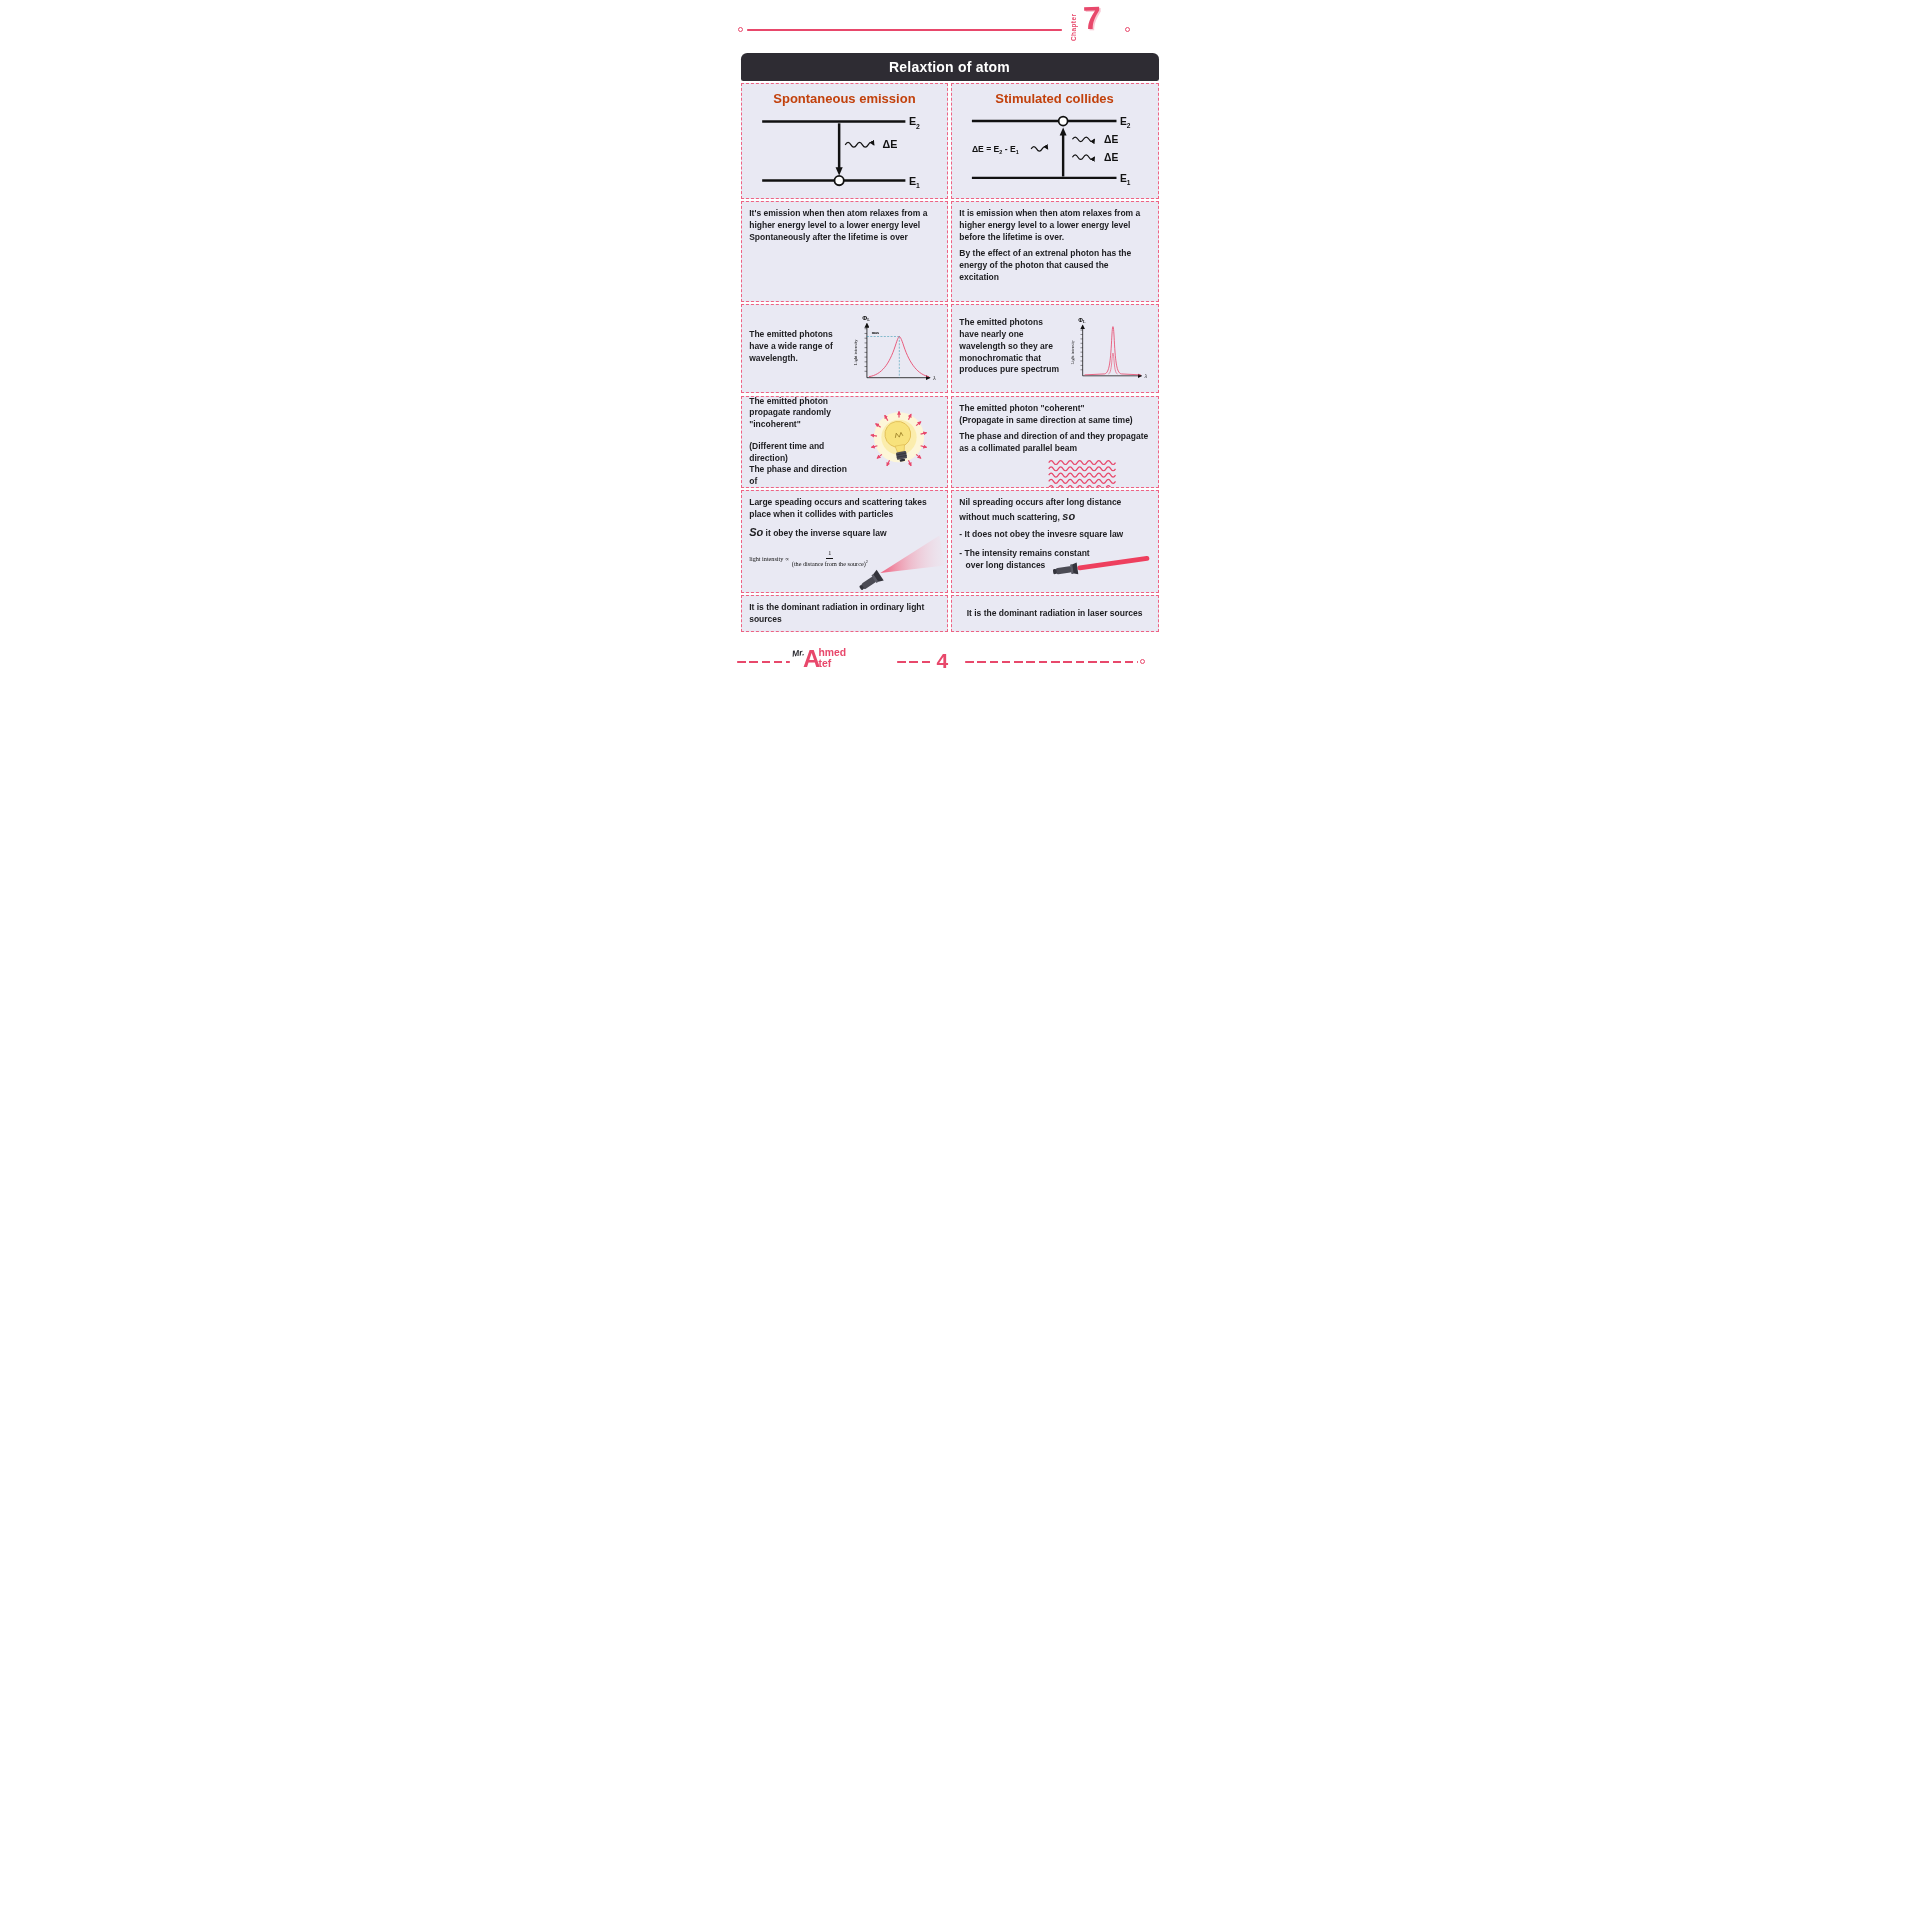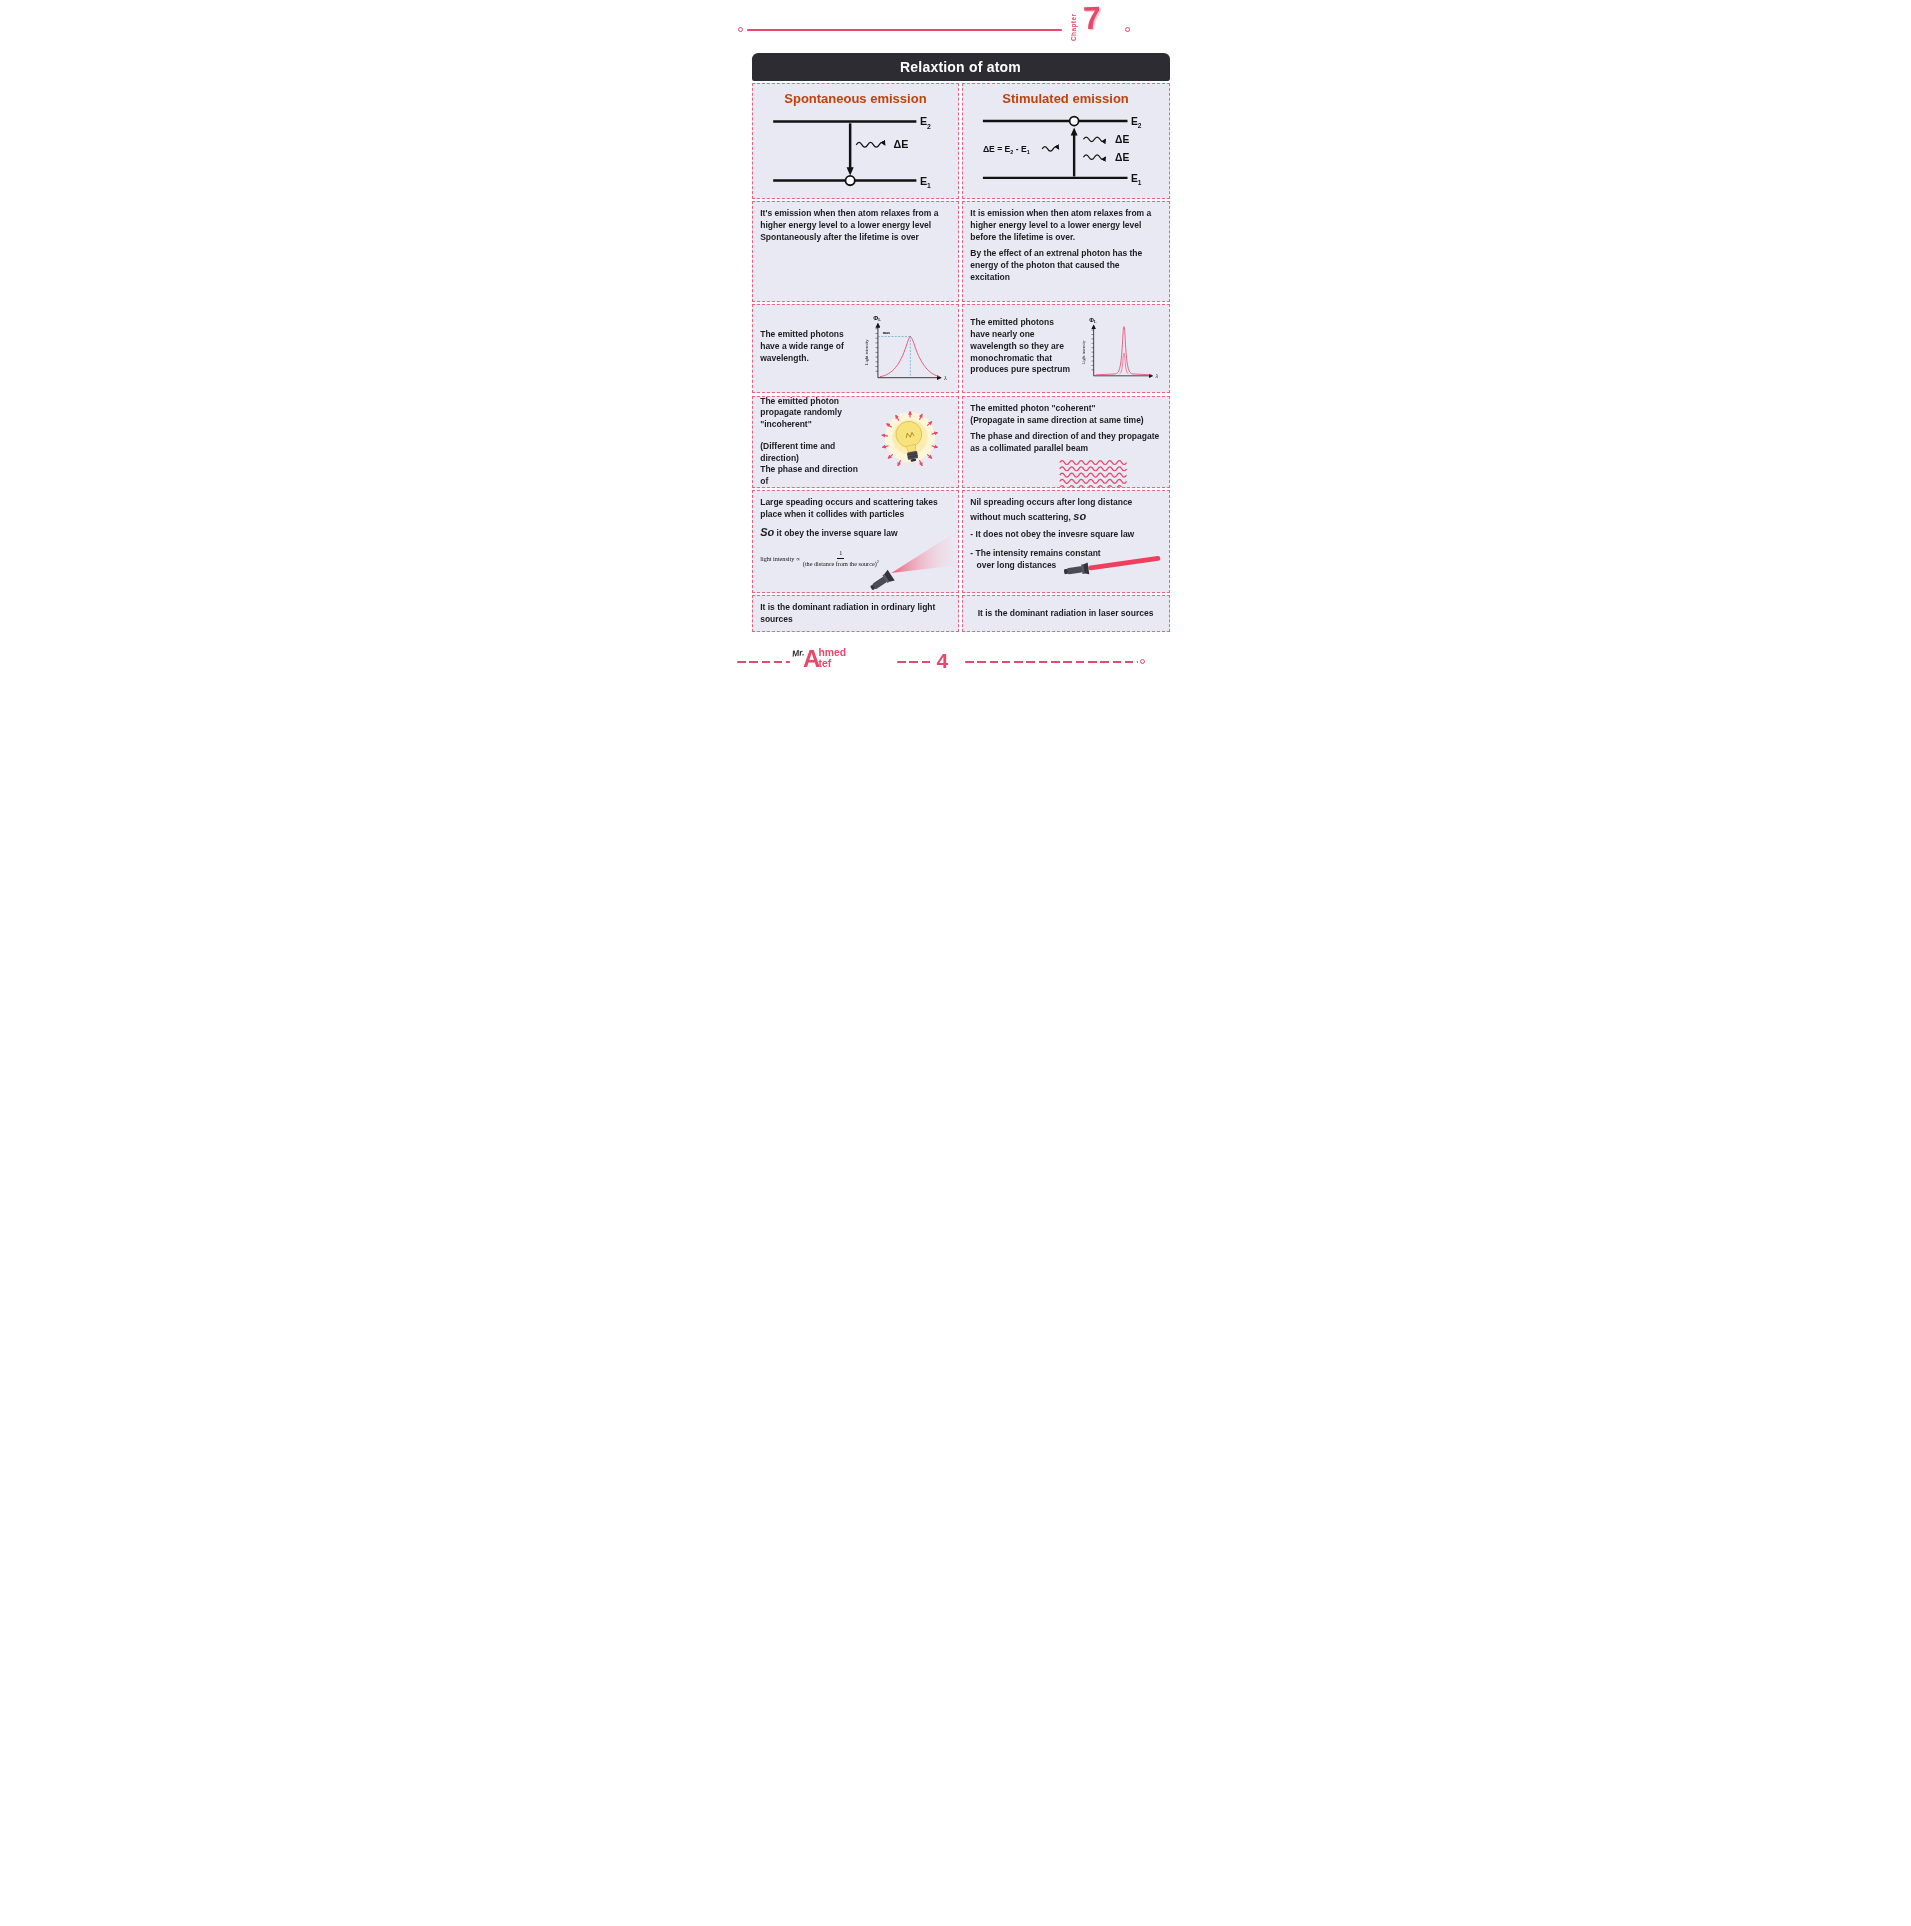--- a/index.html
+++ b/index.html
@@ -11,21 +11,21 @@
   .ringcirc{position:absolute;width:5.4px;height:5.4px;border:1.5px solid #e8486b;border-radius:50%;background:#fff}
   .solidline{position:absolute;height:1.5px;background:#e8486b;border-radius:0.8px}
   .dashline{position:absolute;height:1.5px;border-radius:0.8px;
     background:repeating-linear-gradient(90deg,#e8486b 0 8.5px,transparent 8.5px 12.3px)}
   .chapter-label{position:absolute;left:353px;top:9.2px;height:32px;writing-mode:vertical-rl;
     transform:rotate(180deg);font-size:6.5px;font-weight:bold;color:#e8486b;letter-spacing:0.4px}
   .chapter-number{position:absolute;left:366px;top:2.3px;font-size:32px;font-weight:800;color:#e8486b;
     transform:rotate(-2deg);text-shadow:1.5px 1.2px 0 #f8c9d4;line-height:1}
 
   
-  .card{position:absolute;left:35px;top:53px;width:418px}
+  .card{position:absolute;left:24px;top:53px;width:418px}
   .title-bar{background:#2e2c33;color:#fff;font-size:14px;font-weight:bold;text-align:center;
     border-radius:6.2px 6.2px 2.3px 2.3px;padding:5.8px 0;letter-spacing:0.2px}
   .grid{margin-top:2.3px;display:grid;grid-template-columns:1fr 1fr;
     grid-template-rows:116px 101px 89px 92px 103px 37px;gap:2.3px}
   .cell{background:#e9e9f3;border:1.2px dashed #ee6384;padding:6.2px 7.7px;position:relative;overflow:hidden}
   .cell p{margin:0 0 4.6px 0;font-size:8.5px;font-weight:bold;line-height:1.38}
   .cell p:last-child{margin-bottom:0}
   .col-header{font-size:13px;font-weight:bold;text-align:center;margin:0.8px 0 3.1px;color:#c2410c}
   .ln{display:block}
   .indent{padding-left:6.2px}
@@ -114,21 +114,21 @@
           <text class="elabel" x="430" y="211"><tspan>E</tspan><tspan class="esub" dy="9">1</tspan></text>
           <line x1="235" y1="40" x2="235" y2="166" stroke="#111" stroke-width="7"></line>
           <polygon points="235,186 225,163 245,163" fill="#111"></polygon>
           <circle cx="235" cy="200" r="13" fill="#fff" stroke="#111" stroke-width="5"></circle>
           <path d="M252,100 q8,-13 16,0 t16,0 t16,0 t16,0 t16,0" fill="none" stroke="#111" stroke-width="3.5" marker-end="url(#mb)"></path>
           <text class="elabel" x="356" y="110">ΔE</text>
         </svg>
       </div>
 
       <div class="cell">
-        <div class="col-header">Stimulated emission</div>
+        <div class="col-header">Stimulated collides</div>
         <svg class="ediag" viewBox="0 0 520 240">
           <line x1="20" y1="35" x2="440" y2="35" stroke="#111" stroke-width="7"></line>
           <line x1="20" y1="200" x2="440" y2="200" stroke="#111" stroke-width="7"></line>
           <text class="elabel" x="450" y="46"><tspan>E</tspan><tspan class="esub" dy="9">2</tspan></text>
           <text class="elabel" x="450" y="211"><tspan>E</tspan><tspan class="esub" dy="9">1</tspan></text>
           <circle cx="285" cy="35" r="13" fill="#fff" stroke="#111" stroke-width="5"></circle>
           <line x1="285" y1="196" x2="285" y2="74" stroke="#111" stroke-width="7"></line>
           <polygon points="285,54 275,77 295,77" fill="#111"></polygon>
           <text class="eq" x="20" y="124"><tspan>ΔE = E</tspan><tspan class="eqsub" dy="8">2</tspan><tspan dy="-8"> - E</tspan><tspan class="eqsub" dy="8">1</tspan></text>
           <path d="M192,116 q8,-13 16,0 t16,0 t16,0" fill="none" stroke="#111" stroke-width="3.5" marker-end="url(#mb)"></path>

